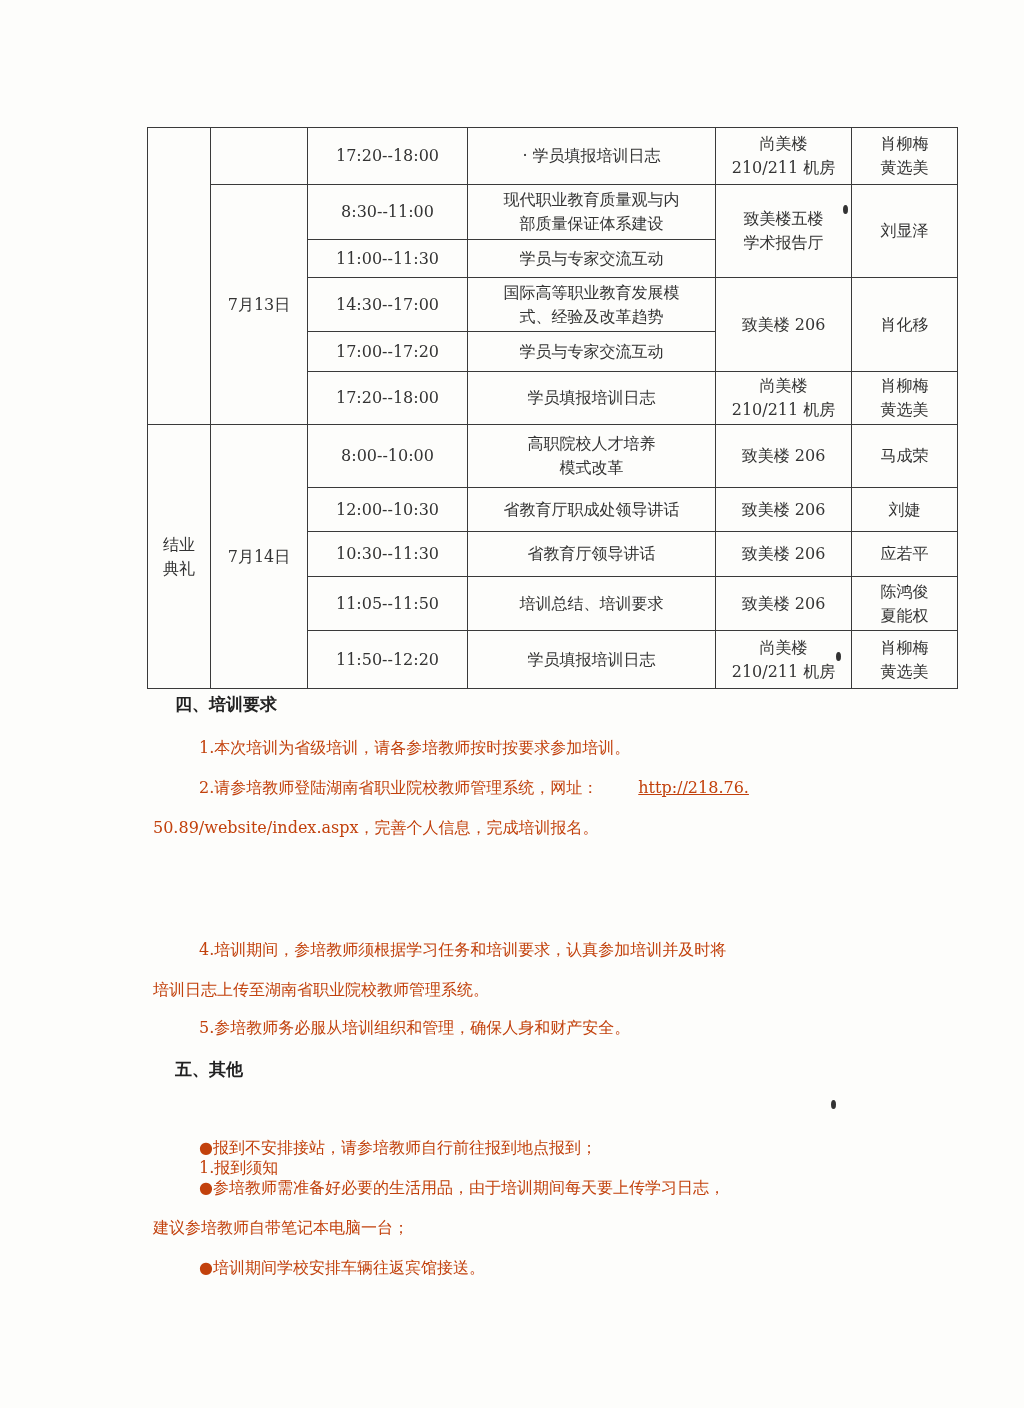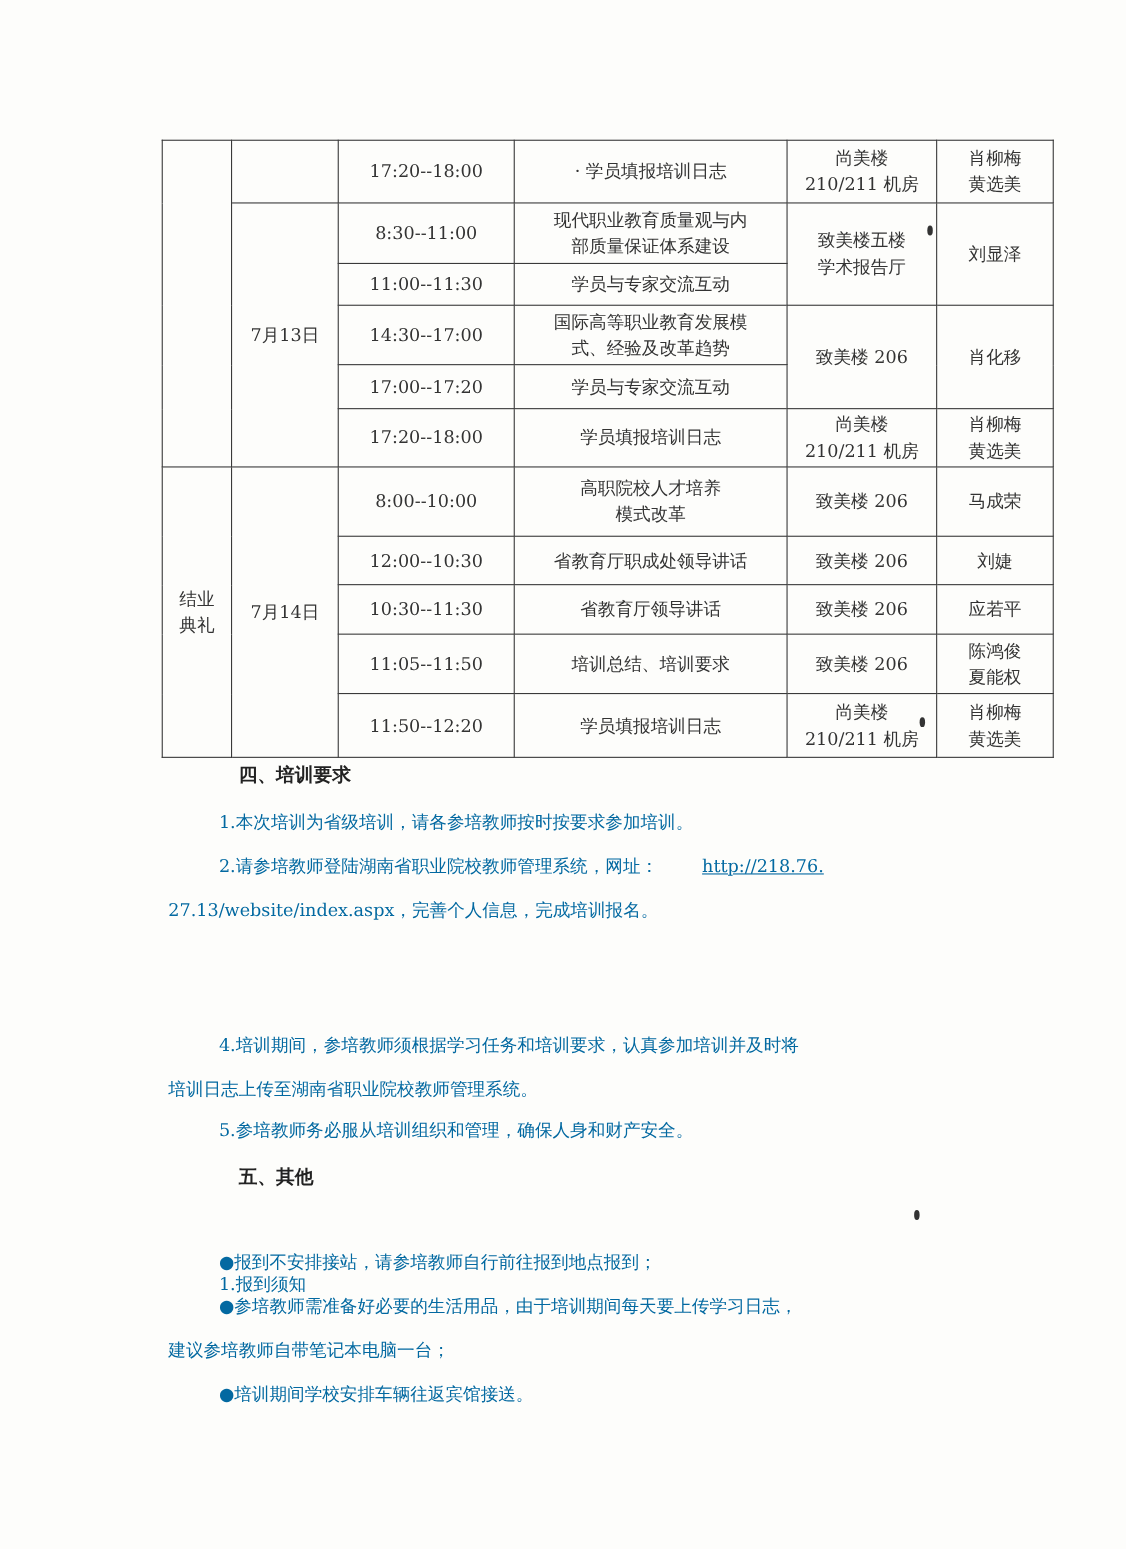--- a/index.html
+++ b/index.html
@@ -12,22 +12,22 @@
     position: absolute; left: 147px; top: 127px; width: 810px;
     border-collapse: collapse; table-layout: fixed; font-size: 16px;
   }
   table.sched td {
     border: 1.5px solid #3a3a3a; text-align: center; vertical-align: middle;
     padding: 2px 4px; line-height: 24px; color: #333;
   }
   .c1 { width: 63px; } .c2 { width: 97px; } .c3 { width: 160px; }
   .c4 { width: 248px; } .c5 { width: 136px; } .c6 { width: 106px; }
   .multiline { white-space: pre-line; }
-  .sec-title { position: absolute; left: 175px; font-weight: bold; font-size: 17px; font-family: "DejaVu Sans", "Liberation Sans", sans-serif; color: #222; margin-left: 42px; }
-  .para { position: absolute; left: 153px; width: 700px; font-size: 16px; line-height: 40px; color: #0369a1; }
+  .sec-title { position: absolute; left: 175px; font-weight: bold; font-size: 17px; font-family: "DejaVu Sans", "Liberation Sans", sans-serif; color: #222; }
+  .para { position: absolute; left: 153px; width: 700px; font-size: 16px; line-height: 40px; color: #c2410c; }
   .para .indent { display: inline-block; width: 46px; }
   .link { text-decoration: underline; margin-left: 40px; }
   .bullet { font-size: 16px; }
   .speck { position: absolute; width: 5px; height: 9px; border-radius: 50%; background: #333; }
 </style>
 </head>
 <body>
 
 <div class="page">
 
@@ -134,21 +134,21 @@
     </tbody>
   </table>
 
   <div class="sec-title" style="top:693px;">四、培训要求</div>
 
   <div class="para" style="top:728px;">
     <span class="indent"></span><span>1.本次培训为省级培训，请各参培教师按时按要求参加培训。</span>
   </div>
   <div class="para" style="top:768px; width:720px;">
     <span class="indent"></span><span>2.请参培教师登陆湖南省职业院校教师管理系统，网址：</span><span class="link">http://218.76.</span><br>
-    <span>27.13/website/index.aspx</span><span>，完善个人信息，完成培训报名。</span>
+    <span>50.89/website/index.aspx</span><span>，完善个人信息，完成培训报名。</span>
   </div>
   <div class="para" style="top:930px;">
     <span class="indent"></span><span>4.培训期间，参培教师须根据学习任务和培训要求，认真参加培训并及时将</span><br>
     <span>培训日志上传至湖南省职业院校教师管理系统。</span>
   </div>
   <div class="para" style="top:1008px;">
     <span class="indent"></span><span>5.参培教师务必服从培训组织和管理，确保人身和财产安全。</span>
   </div>
 
   <div class="sec-title" style="top:1058px;">五、其他</div>

